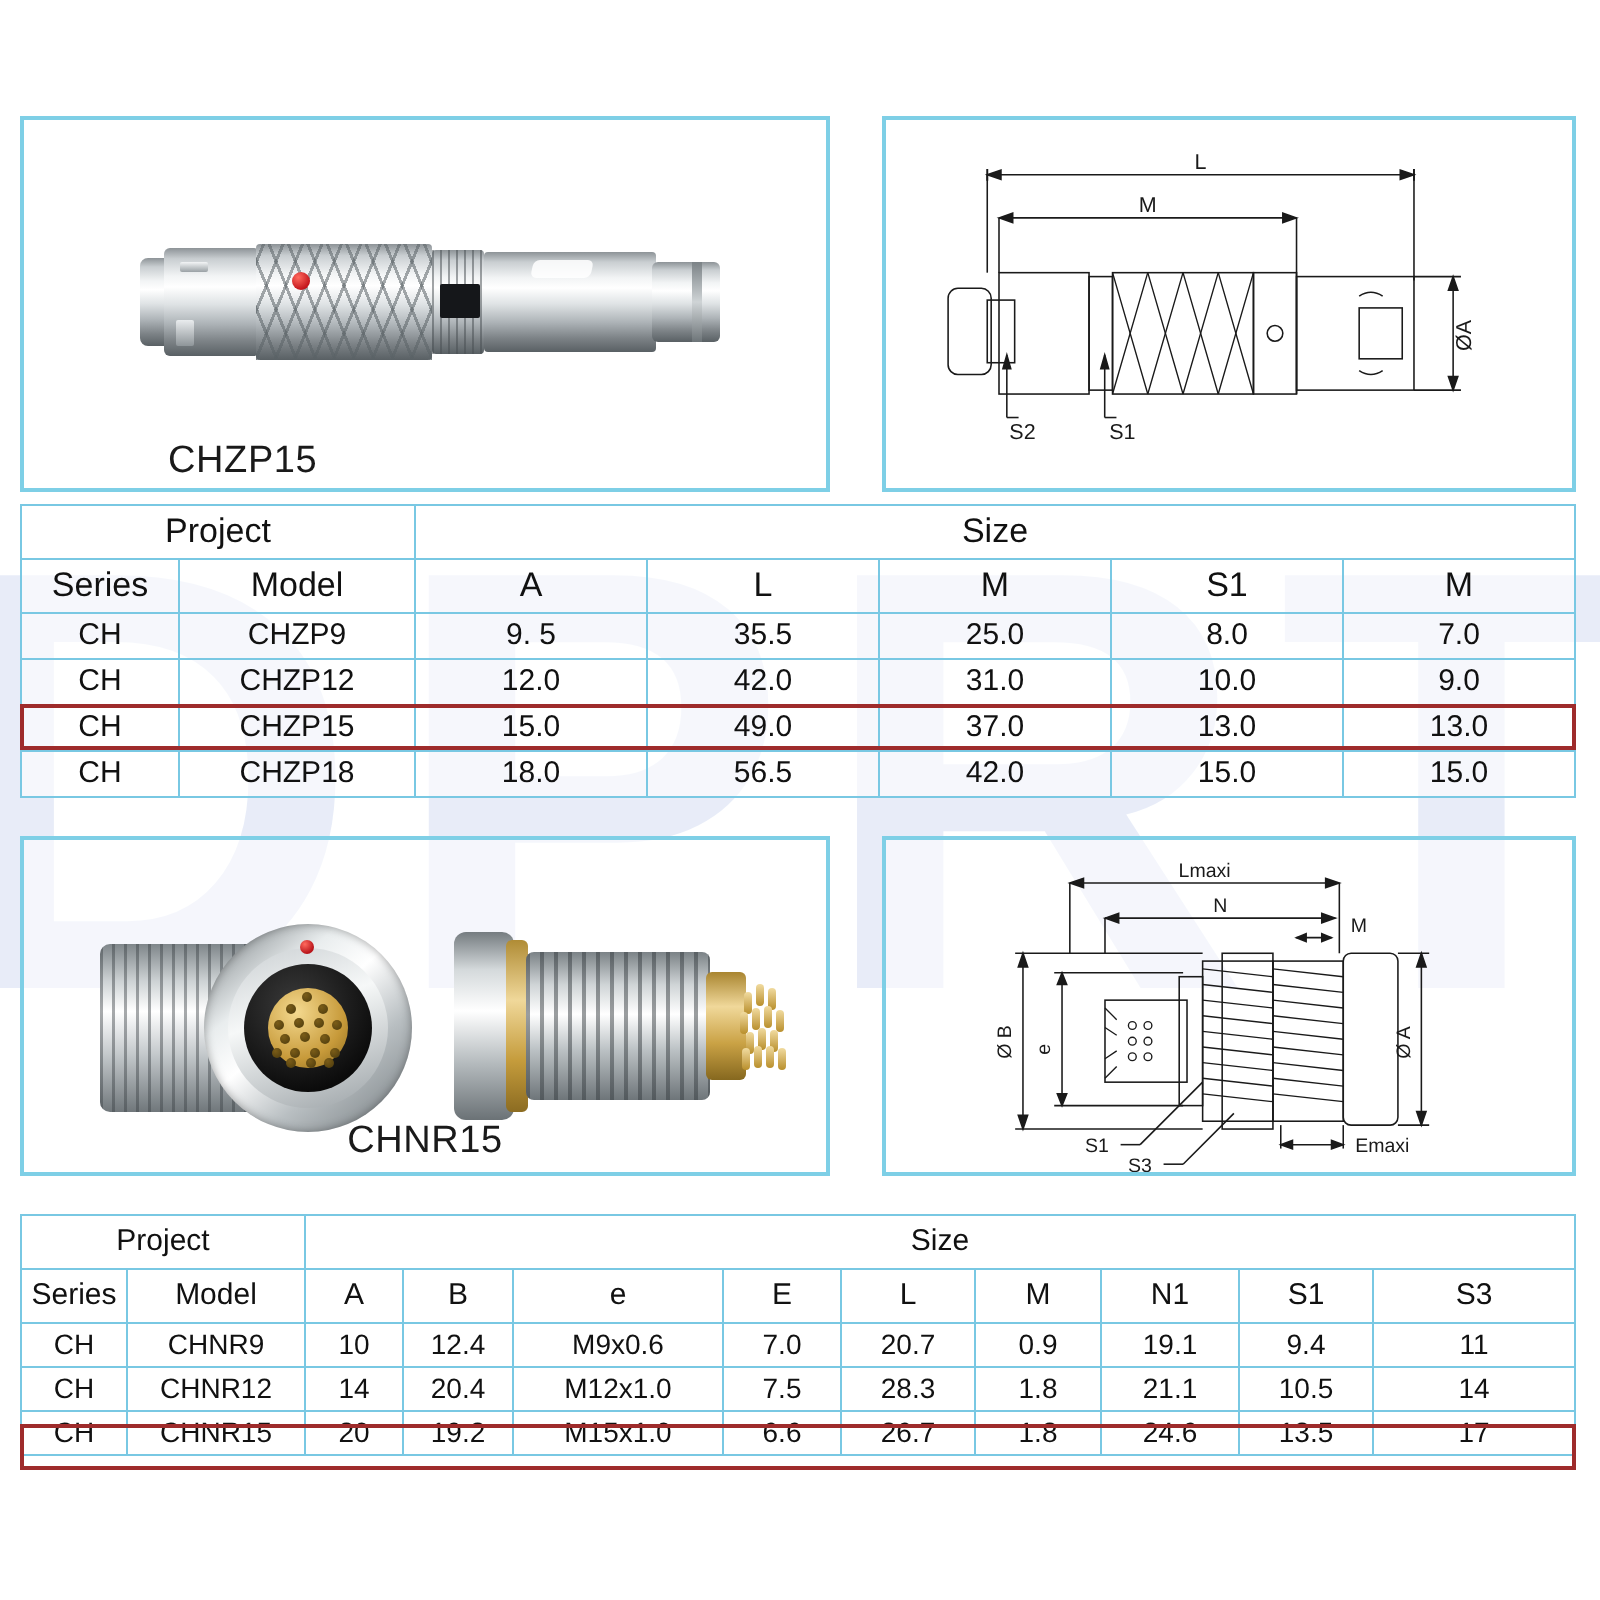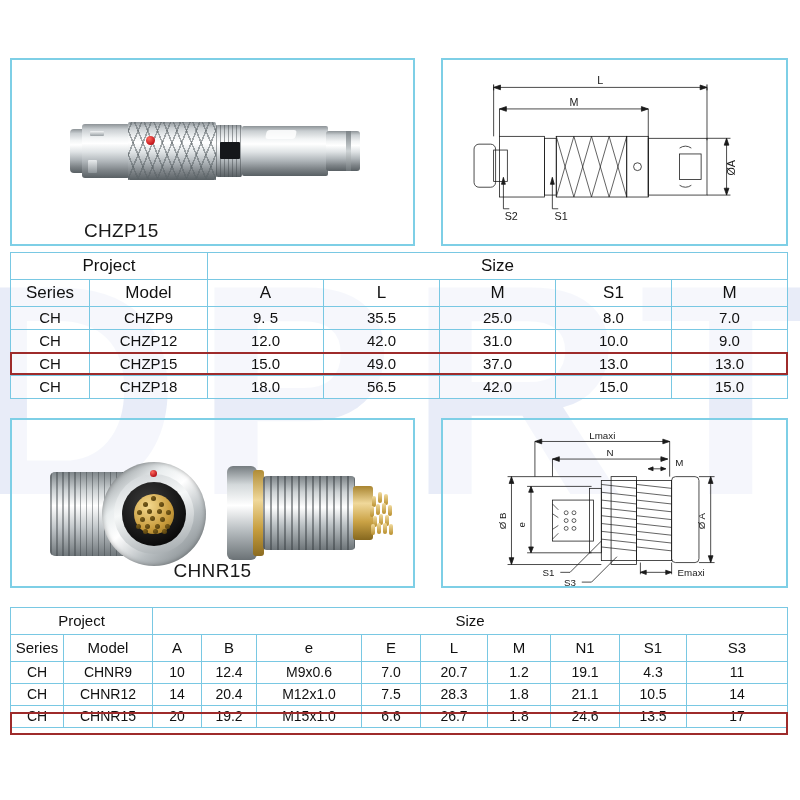--- a/index.html
+++ b/index.html
@@ -465,23 +465,23 @@
       <td class="hdr-sub">S3</td>
     </tr>
     <tr>
       <td>CH</td>
       <td>CHNR9</td>
       <td>10</td>
       <td>12.4</td>
       <td>M9x0.6</td>
       <td>7.0</td>
       <td>20.7</td>
-      <td>1.2</td>
+      <td>0.9</td>
       <td>19.1</td>
-      <td>4.3</td>
+      <td>9.4</td>
       <td>11</td>
     </tr>
     <tr>
       <td>CH</td>
       <td>CHNR12</td>
       <td>14</td>
       <td>20.4</td>
       <td>M12x1.0</td>
       <td>7.5</td>
       <td>28.3</td>

